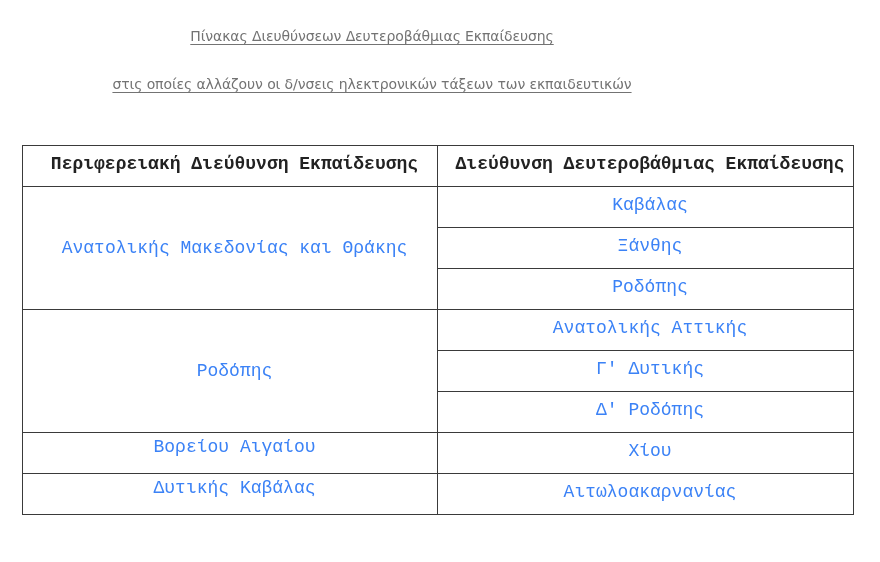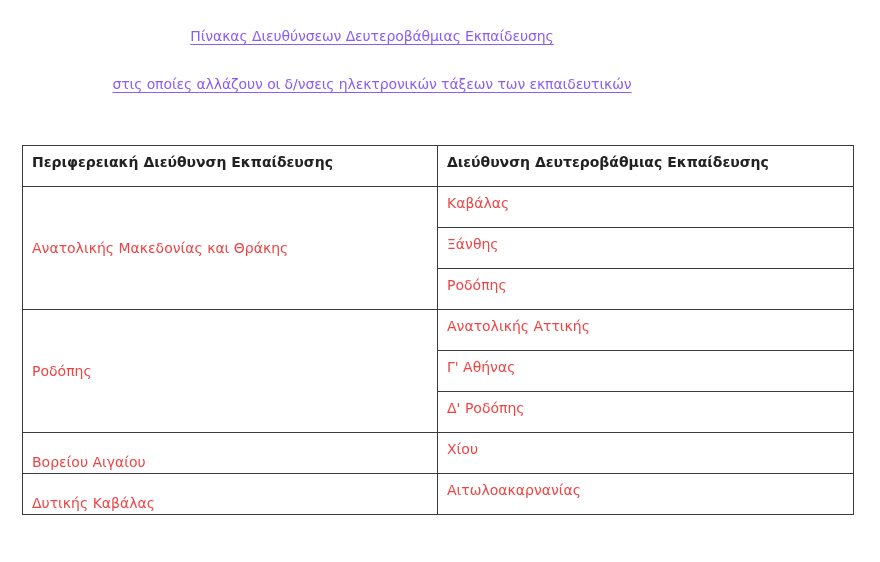--- a/index.html
+++ b/index.html
@@ -16,61 +16,62 @@
       color: #2b2b2b;
     }
     .title-line {
       position: absolute;
       left: 0;
       width: 744px;
       text-align: center;
       font-size: 14px;
       text-decoration: underline;
       text-underline-offset: 3px;
-      color: #8b5cf6;
+      color: #737373;
       letter-spacing: -0.1px;
     }
     #title1 { top: 28px; }
     #title2 { top: 76px; }
 
     table.dde {
       position: absolute;
       left: 22px;
       top: 145px;
       width: 831px;
       border-collapse: collapse;
       table-layout: fixed;
     }
     table.dde td, table.dde th {
       border: 1.5px solid #3a3a3a;
       padding: 0 0 0 9px;
       vertical-align: top;
-      font-size: 14px;
-      text-align: left;
+      font-size: 18px;
+      text-align: center;
       height: 41px;
       box-sizing: border-box;
       line-height: 1;
+      font-family: Liberation Mono, monospace;
     }
     table.dde th {
       font-weight: bold;
       padding-top: 9px;
       color: #222;
     }
     table.dde td {
       padding-top: 9px;
-      color: #ef4444;
+      color: #3b82f6;
     }
     table.dde td.region {
       vertical-align: middle;
       padding-top: 0;
       border-radius: 21px;
     }
     table.dde td.region.single {
       vertical-align: top;
-      padding-top: 22px;
+      padding-top: 5px;
     }
     col.c1 { width: 415px; }
     col.c2 { width: 416px; }
   </style>
 </head>
 <body>
 
 <div id="title1" class="title-line">Πίνακας Διευθύνσεων Δευτεροβάθμιας Εκπαίδευσης</div>
 <div id="title2" class="title-line">στις οποίες αλλάζουν οι δ/νσεις ηλεκτρονικών τάξεων των εκπαιδευτικών</div>
 
@@ -95,21 +96,21 @@
     </tr>
     <tr>
       <td>Ροδόπης</td>
     </tr>
 
     <tr>
       <td class="region" rowspan="3">Ροδόπης</td>
       <td>Ανατολικής Αττικής</td>
     </tr>
     <tr>
-      <td>Γ' Αθήνας</td>
+      <td>Γ' Δυτικής</td>
     </tr>
     <tr>
       <td>Δ' Ροδόπης</td>
     </tr>
 
     <tr>
       <td class="region single">Βορείου Αιγαίου</td>
       <td>Χίου</td>
     </tr>
 

